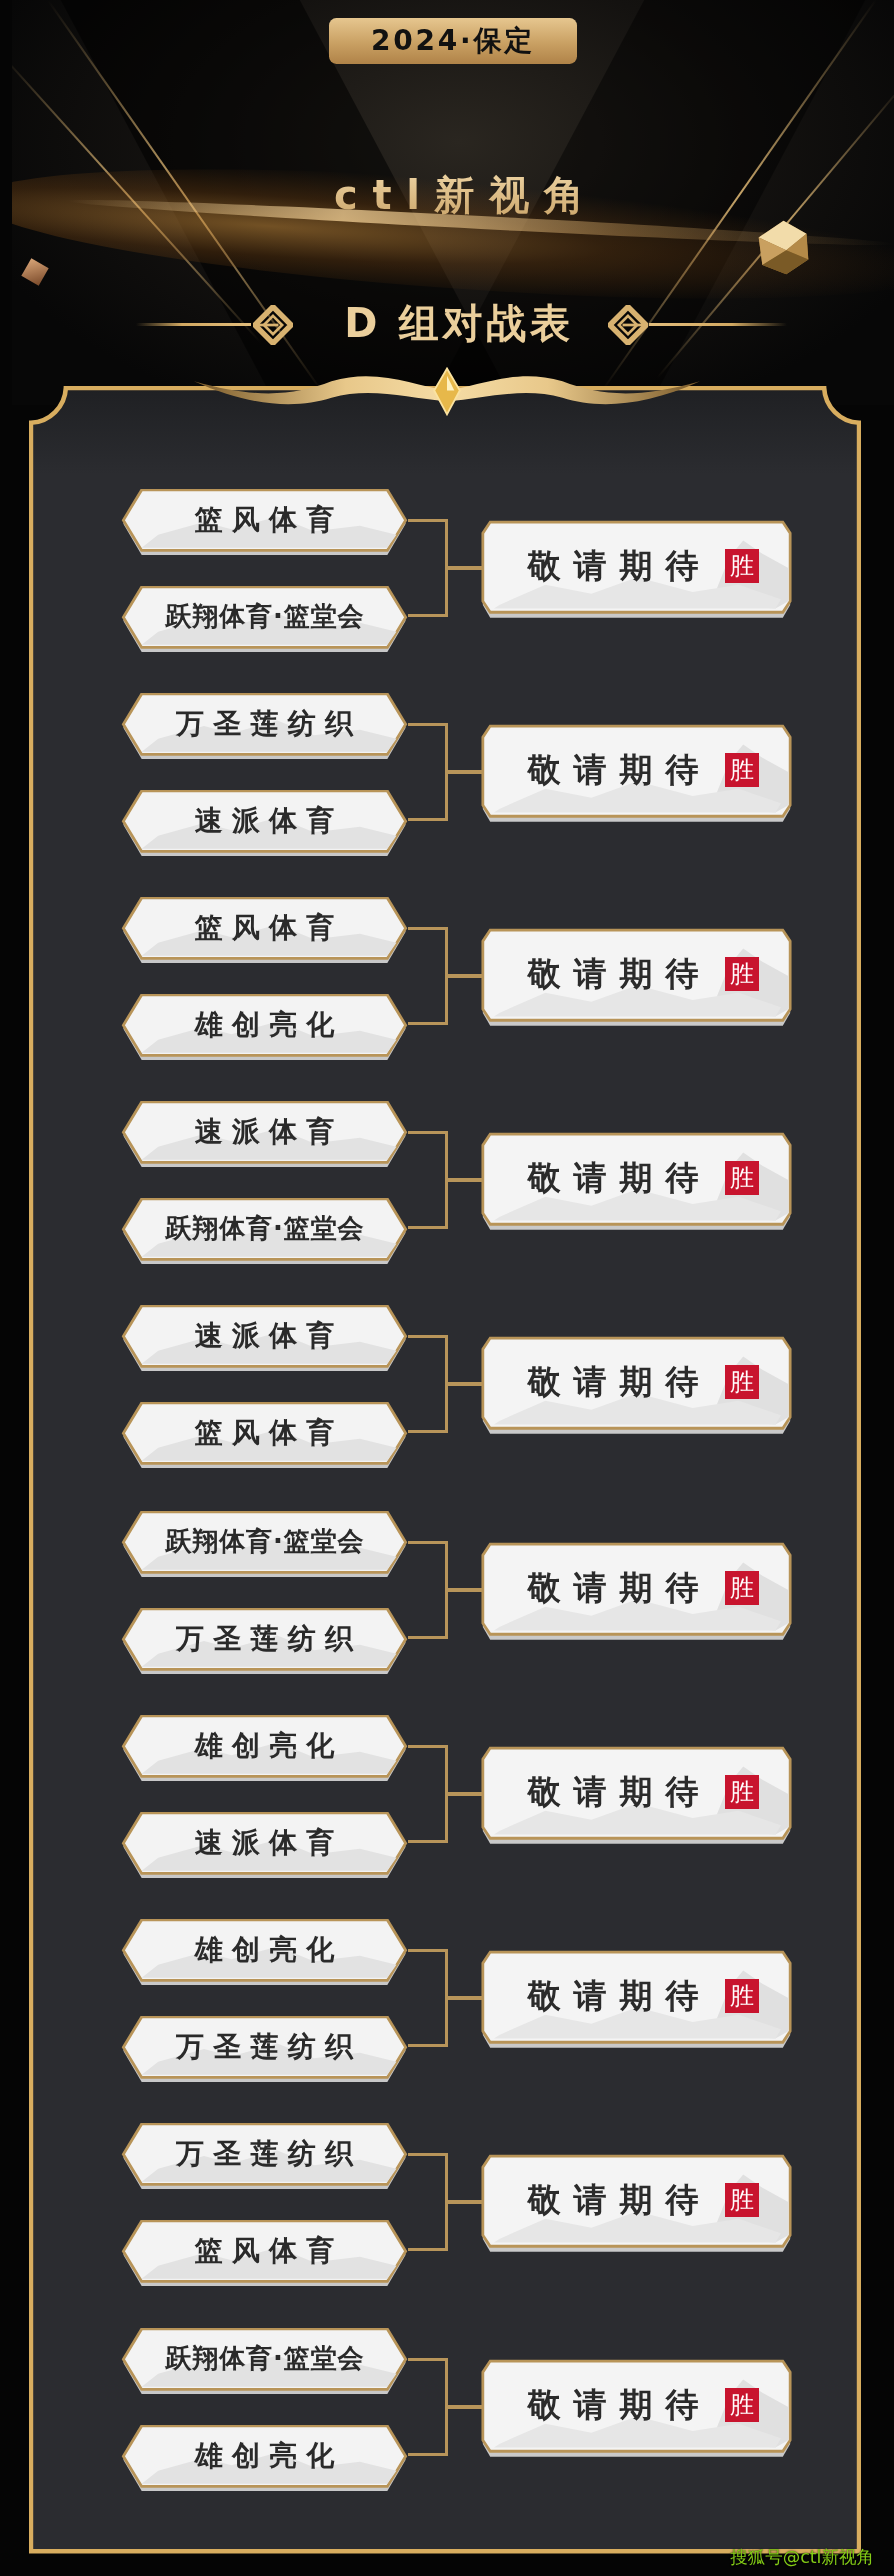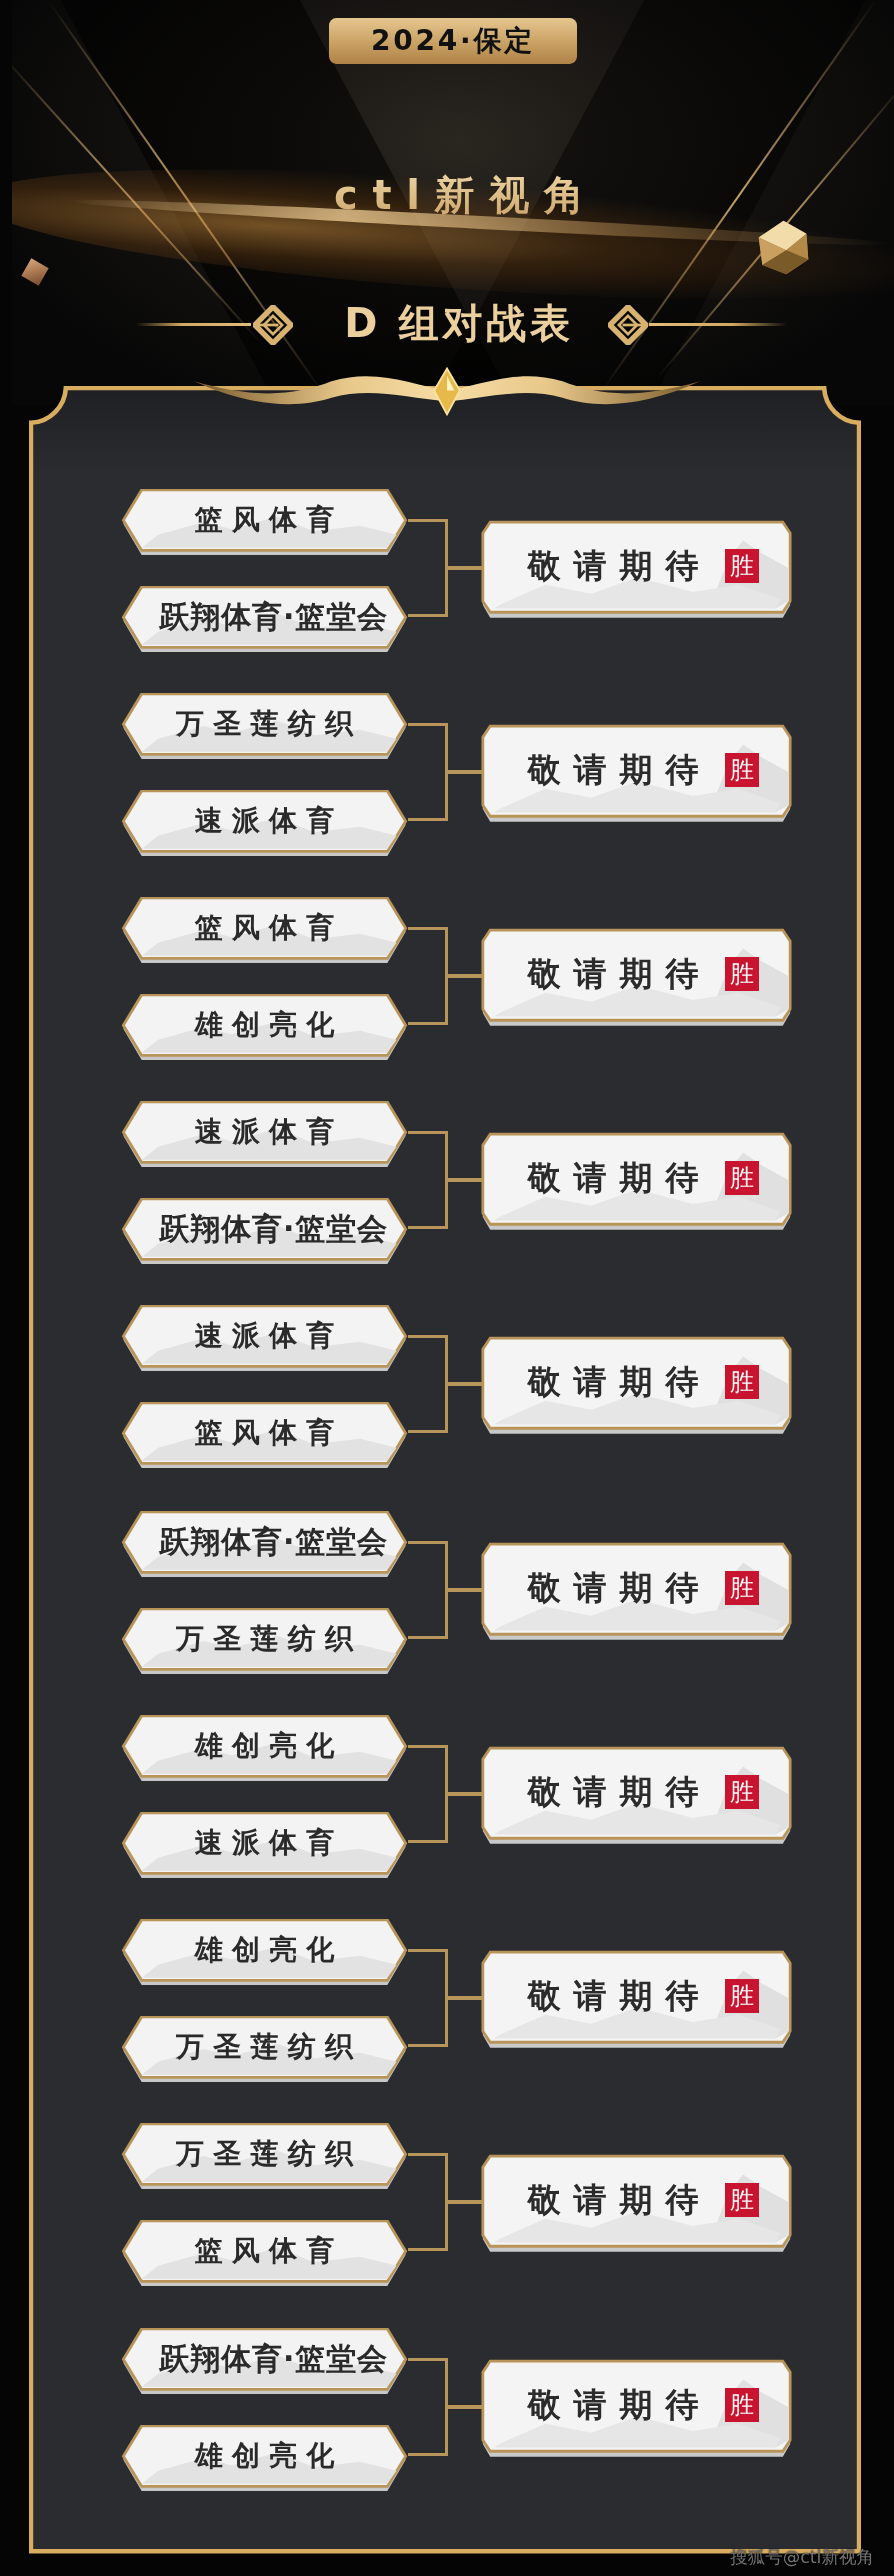--- a/index.html
+++ b/index.html
@@ -49,34 +49,34 @@
   .frame svg { position: absolute; left: 0; top: 0; }
 
   
   .matchup { position: absolute; left: 0; width: 894px; height: 166px; }
   .team { position: absolute; left: 121px; width: 287px; height: 64px; }
   .team.t1 { top: 0; }
   .team.t2 { top: 97px; }
   .team svg { position: absolute; left: 0; top: 0; }
   .team-name { position: absolute; left: 20px; right: 20px; top: 0; height: 61px; line-height: 61px;
     text-align: center; font-weight: bold; color: #2a2a2a; font-size: 28px; letter-spacing: 9.2px; padding-left: 9.2px; white-space: nowrap; }
-  .team-name.long { font-size: 30px; letter-spacing: 0.9px; padding-left: 0.9px; text-align: right; }
+  .team-name.long { font-size: 26px; letter-spacing: 0.9px; padding-left: 0.9px; }
 
   .connector { position: absolute; left: 408px; top: 30px; width: 40px; height: 98px;
     border: 3.7px solid #b8955a; border-left: none; }
   .connector-stub { position: absolute; left: 448px; top: 77px; width: 35px; height: 3.7px; background: #b8955a; }
 
   .result { position: absolute; left: 481px; top: 31px; width: 257px; height: 96px; }
   .result svg { position: absolute; left: 0; top: 0; }
   .result-text { position: absolute; left: 28px; top: 0; width: 221px; height: 92px; line-height: 92px;
     font-size: 33px; font-weight: bold; color: #2b2b2b; letter-spacing: 13px; text-align: center; }
   .win-badge { position: absolute; left: 244px; top: 29px; width: 34px; height: 34px;
     background: #c8142e; color: #fff; font-size: 24px; line-height: 34px; text-align: center; }
 
-  .watermark { position: absolute; right: 20px; top: 2546px; color: #737373; font-size: 17.5px; line-height: 22px;
+  .watermark { position: absolute; right: 20px; top: 2546px; color: #84cc16; font-size: 17.5px; line-height: 22px;
     text-shadow: 0 0 1.8px #000; }
 </style>
 </head>
 <body>
 
 <div class="header">
   <div class="dark-shard" style="left:166px;top:-37px;width:239px;height:515px;transform:skewX(28deg);"></div>
   <div class="dark-shard" style="left:515px;top:-37px;width:221px;height:515px;transform:skewX(-28deg);background:rgba(0,0,0,.45);"></div>
   <div class="beam" style="left:37px;top:0;width:478px;transform:rotate(55deg);"></div>
   <div class="beam" style="left:-9.2px;top:55px;width:386px;transform:rotate(48deg);"></div>

